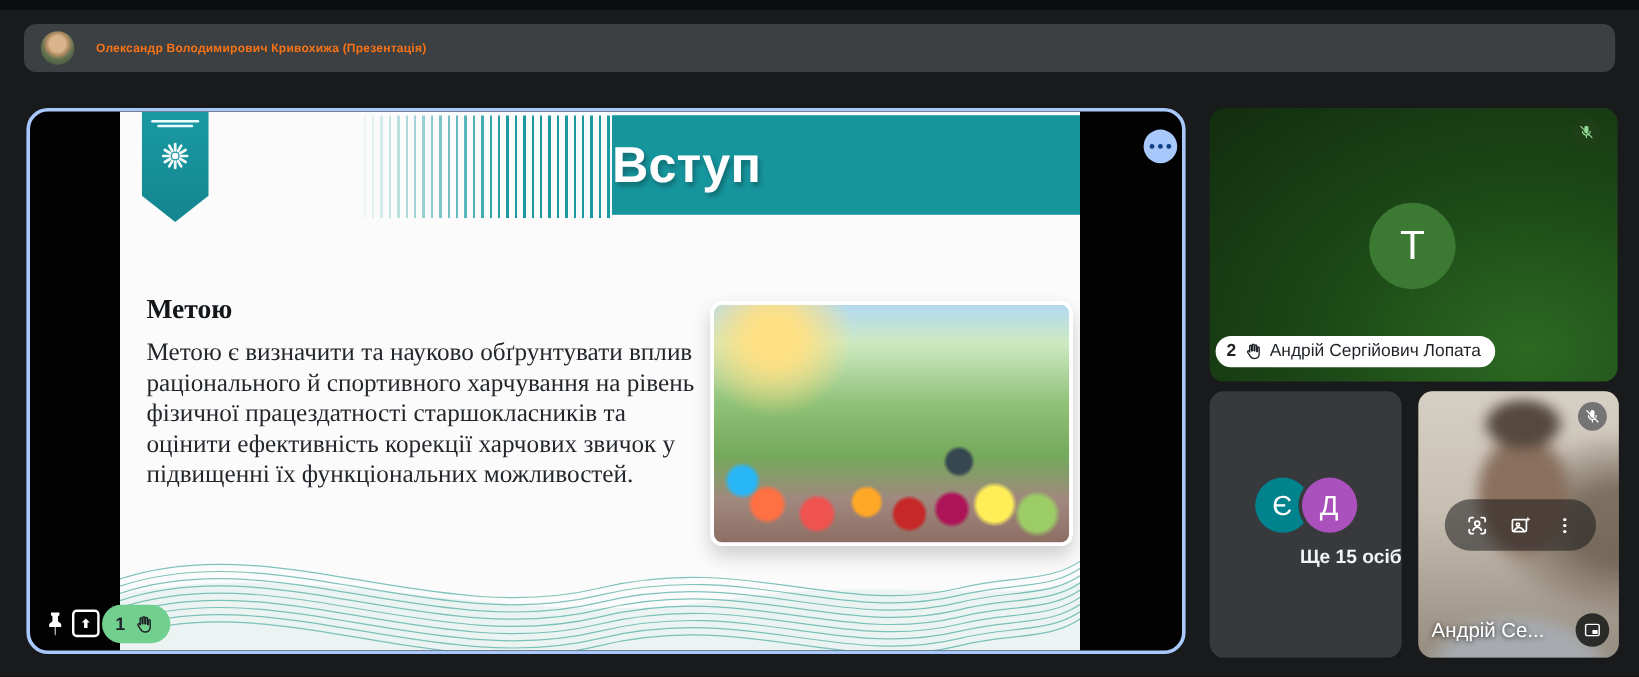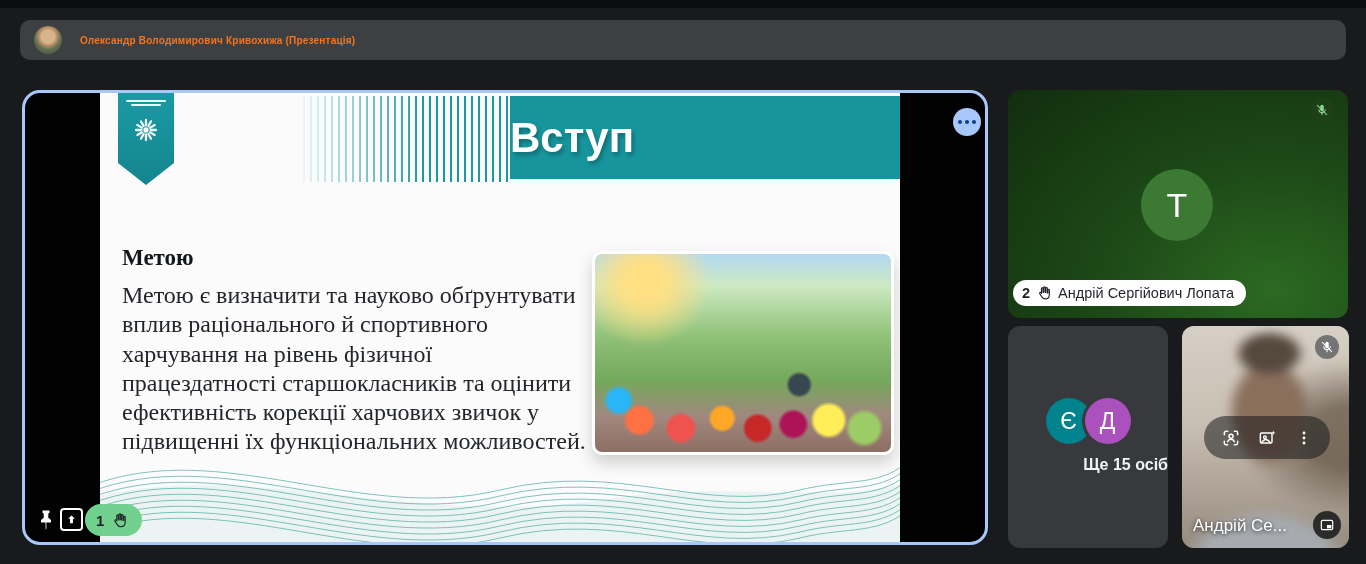--- a/index.html
+++ b/index.html
@@ -57,21 +57,21 @@
   .title-banner span {
     color:#fff; font-size:42px; font-weight:700;
     text-shadow:2px 3px 4px rgba(0,0,0,.28);
   }
   .slide-heading {
     position:absolute; left:22px; top:152px;
     font-family:"Liberation Serif", serif; font-weight:700; font-size:23px; color:#14171a;
   }
   .slide-body {
     position:absolute; left:22px; top:188px; width:468px;
-    font-family:"Liberation Serif", serif; font-size:24px; line-height:1.22; color:#22262a;
+    font-family:"Liberation Serif", serif; font-size:21px; line-height:1.22; color:#22262a;
   }
   .slide-photo {
     position:absolute; left:492px; top:158px; width:302px; height:204px;
     border-radius:10px; border:3px solid #fff;
     box-shadow:0 8px 16px rgba(0,0,0,.18);
     background:
       radial-gradient(circle at 17% 14%, #ffe082 0 5%, rgba(255,224,130,.85) 9%, rgba(255,224,130,0) 22%),
       radial-gradient(circle at 8% 74%, #29b6f6 0 3.5%, rgba(0,0,0,0) 5%),
       radial-gradient(circle at 15% 84%, #ff7043 0 4%, rgba(0,0,0,0) 5.5%),
       radial-gradient(circle at 29% 88%, #ef5350 0 4.5%, rgba(0,0,0,0) 6%),

